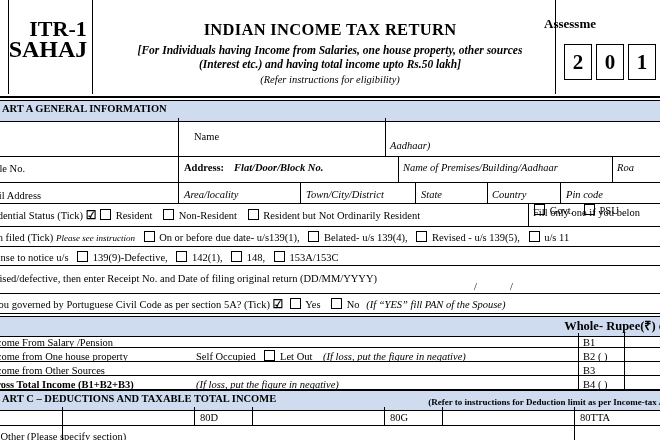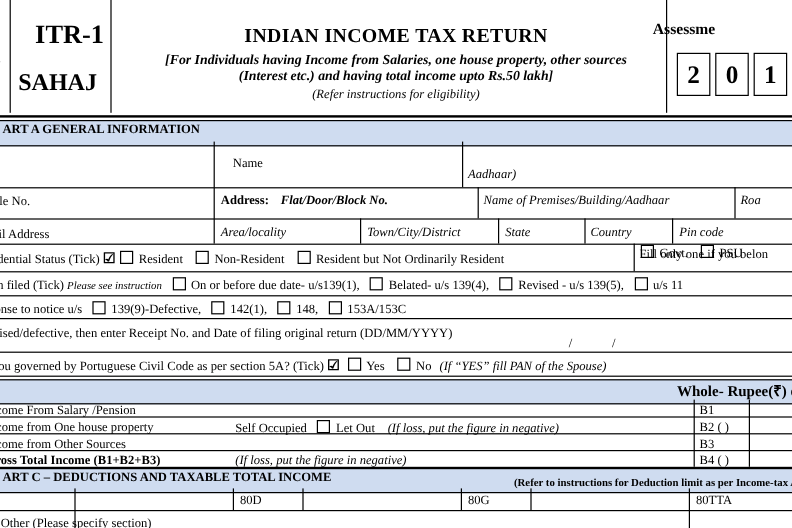--- a/index.html
+++ b/index.html
@@ -54,25 +54,25 @@
     top: 16px;
     width: 84px;
     text-align: center;
     font-weight: bold;
     font-size: 22px;
     line-height: 26px;
   }
   .hdr-sahaj {
     position: absolute;
     left: 26px;
-    top: 56px;
+    top: 36px;
     width: 84px;
     text-align: center;
     font-weight: bold;
-    font-size: 20px;
+    font-size: 24px;
     line-height: 26px;
   }
   .hdr-divider {
     position: absolute;
     left: 112px;
     top: 0;
     width: 0;
     height: 94px;
     border-left: 1.5px solid #000;
   }

